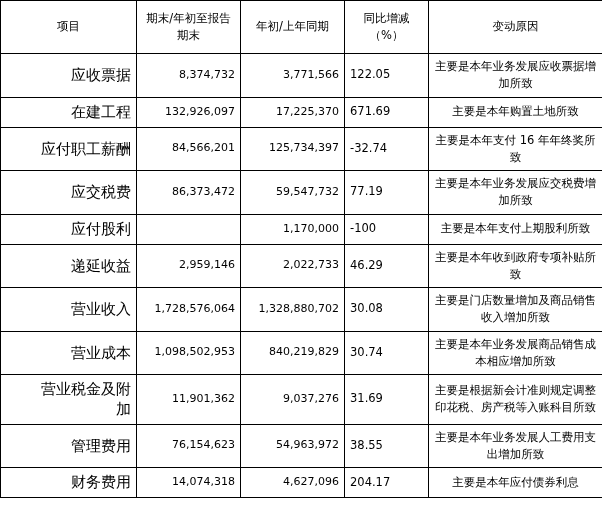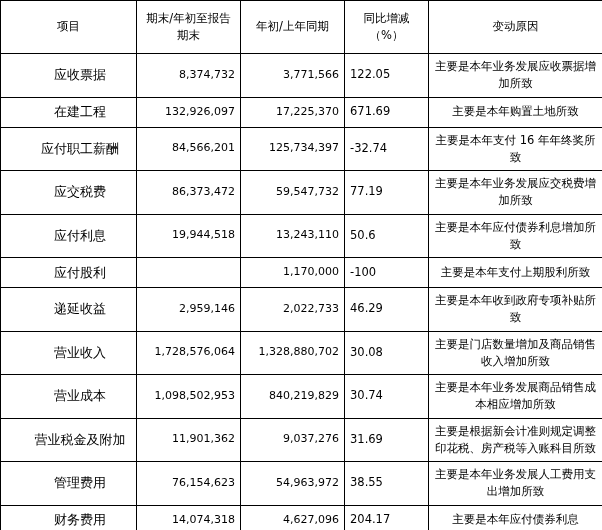--- a/index.html
+++ b/index.html
@@ -44,22 +44,22 @@
 
   thead th {
     text-align: center;
     font-size: 11.5px;
     height: 44px;
   }
   thead th.hdr-sub {
     line-height: 1.5;
   }
   tbody td.item {
-    text-align: center;
-    font-size: 13px;
+    text-align: right;
+    font-size: 15px;
     padding-left: 28px;
   }
   tbody td.num {
     text-align: right;
     font-size: 11px;
   }
   tbody td.pct {
     text-align: left;
     font-size: 11.5px;
   }
@@ -114,27 +114,20 @@
           <td class="reason">主要是本年支付 16 年年终奖所致</td>
         </tr>
         <tr>
           <td class="item">应交税费</td>
           <td class="num">86,373,472</td>
           <td class="num">59,547,732</td>
           <td class="pct">77.19</td>
           <td class="reason">主要是本年业务发展应交税费增加所致</td>
         </tr>
         <tr>
-          <td class="item">应付利息</td>
-          <td class="num">19,944,518</td>
-          <td class="num">13,243,110</td>
-          <td class="pct">50.6</td>
-          <td class="reason">主要是本年应付债券利息增加所致</td>
-        </tr>
-        <tr>
           <td class="item">应付股利</td>
           <td class="num"></td>
           <td class="num">1,170,000</td>
           <td class="pct">-100</td>
           <td class="reason">主要是本年支付上期股利所致</td>
         </tr>
         <tr>
           <td class="item">递延收益</td>
           <td class="num">2,959,146</td>
           <td class="num">2,022,733</td>

